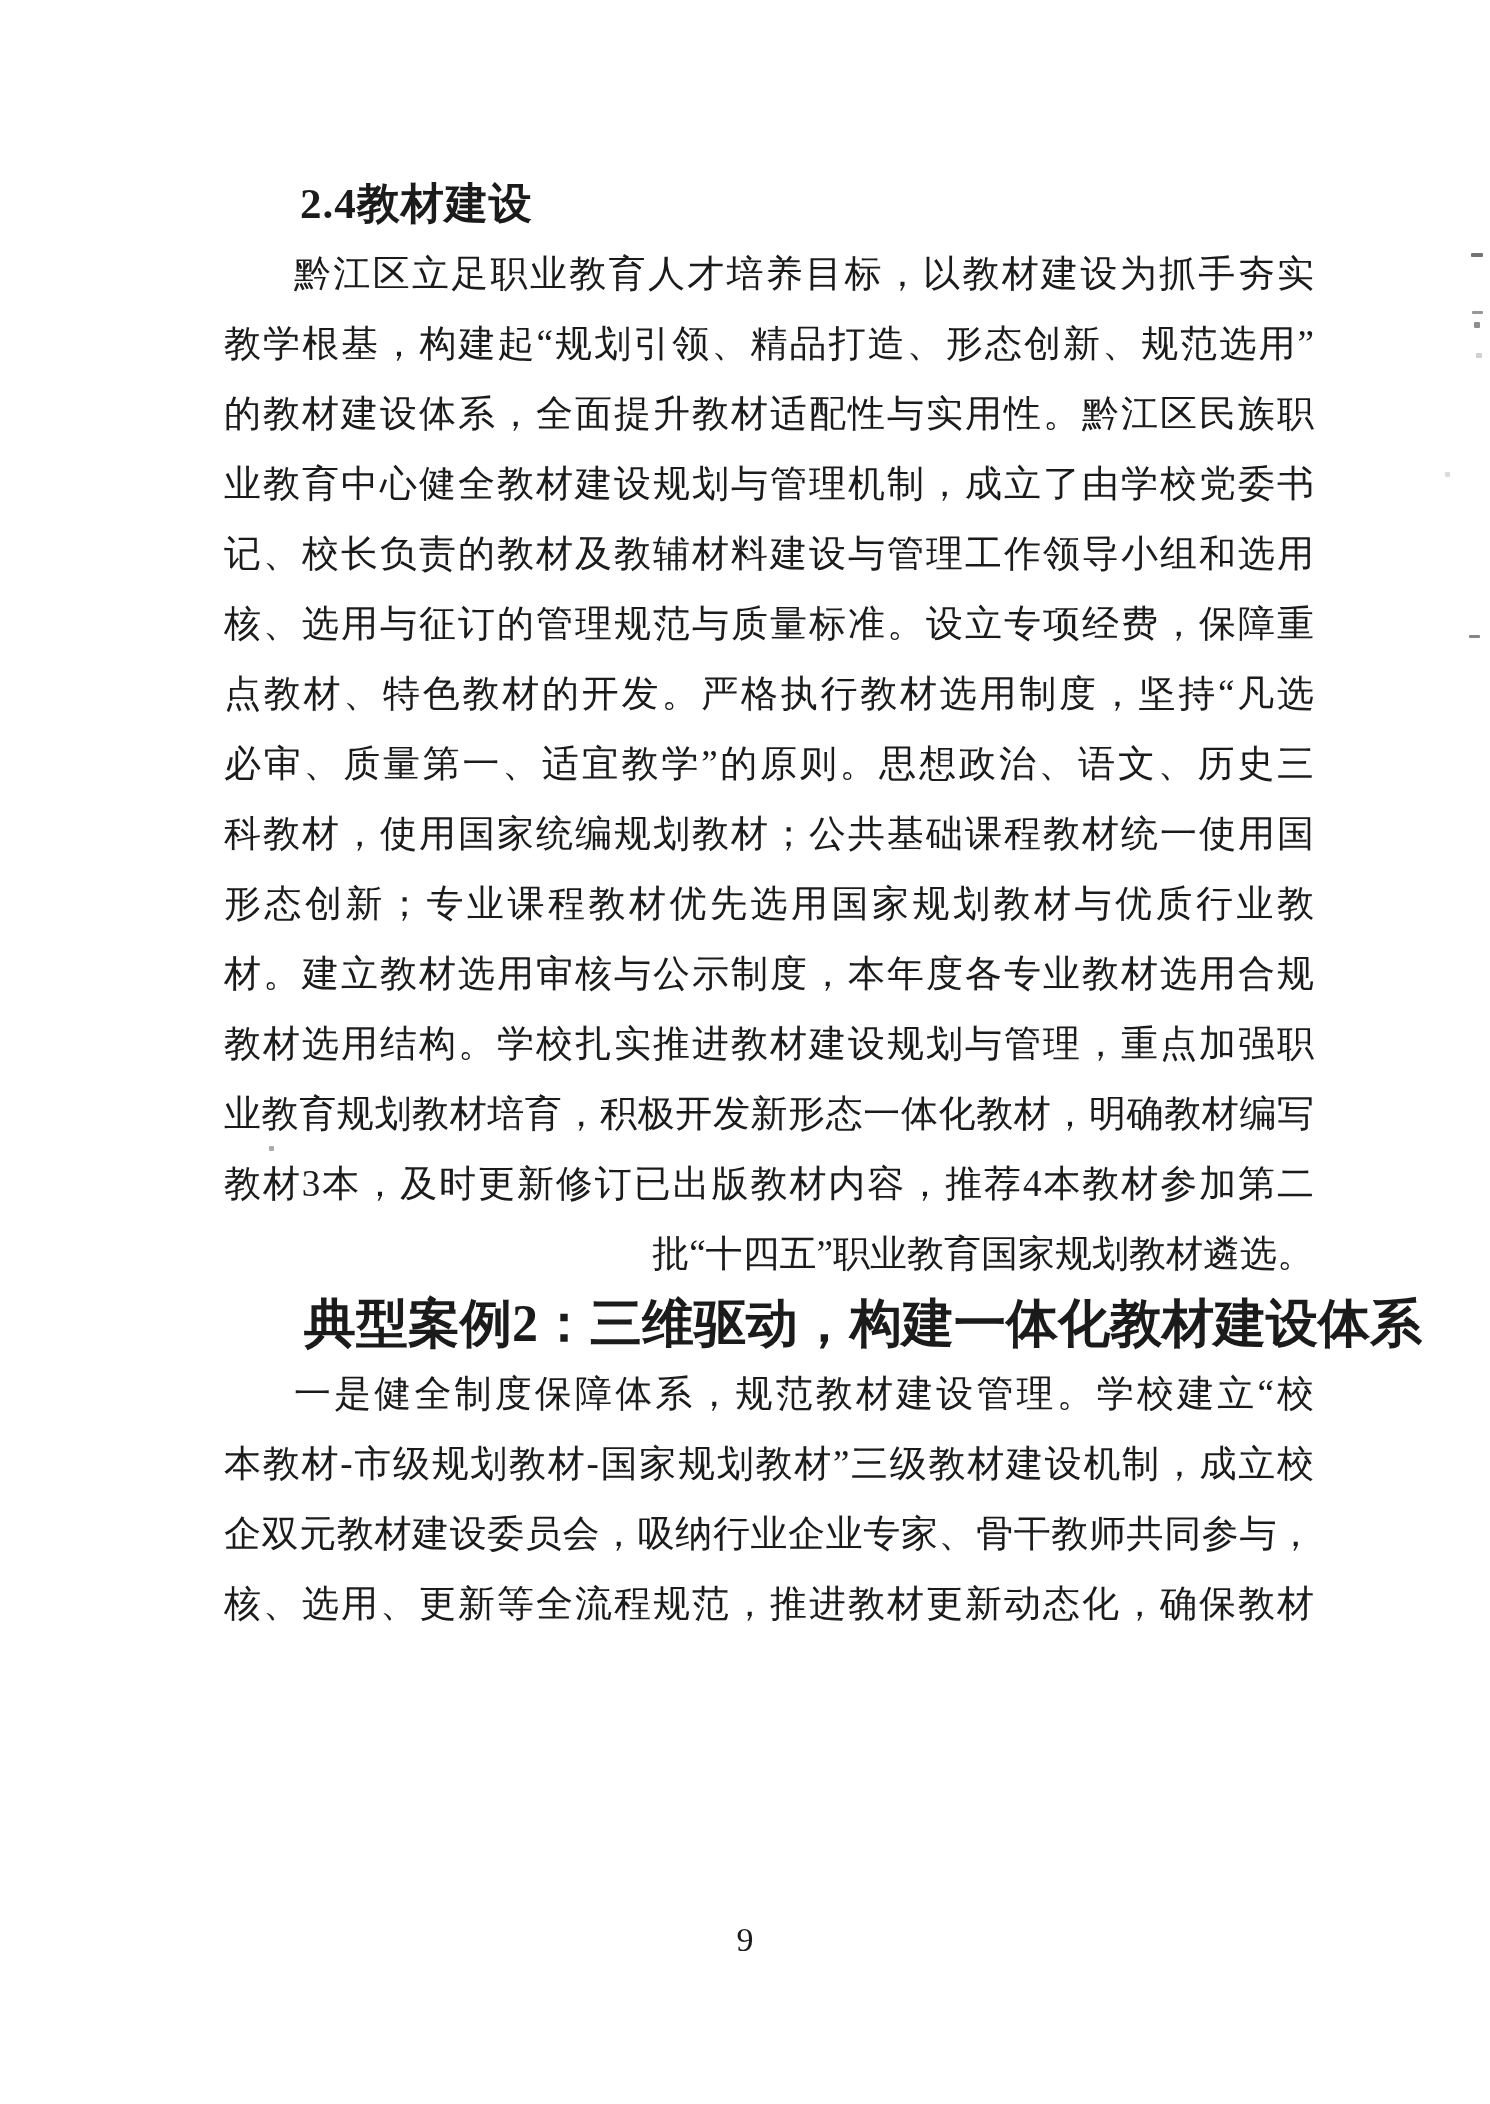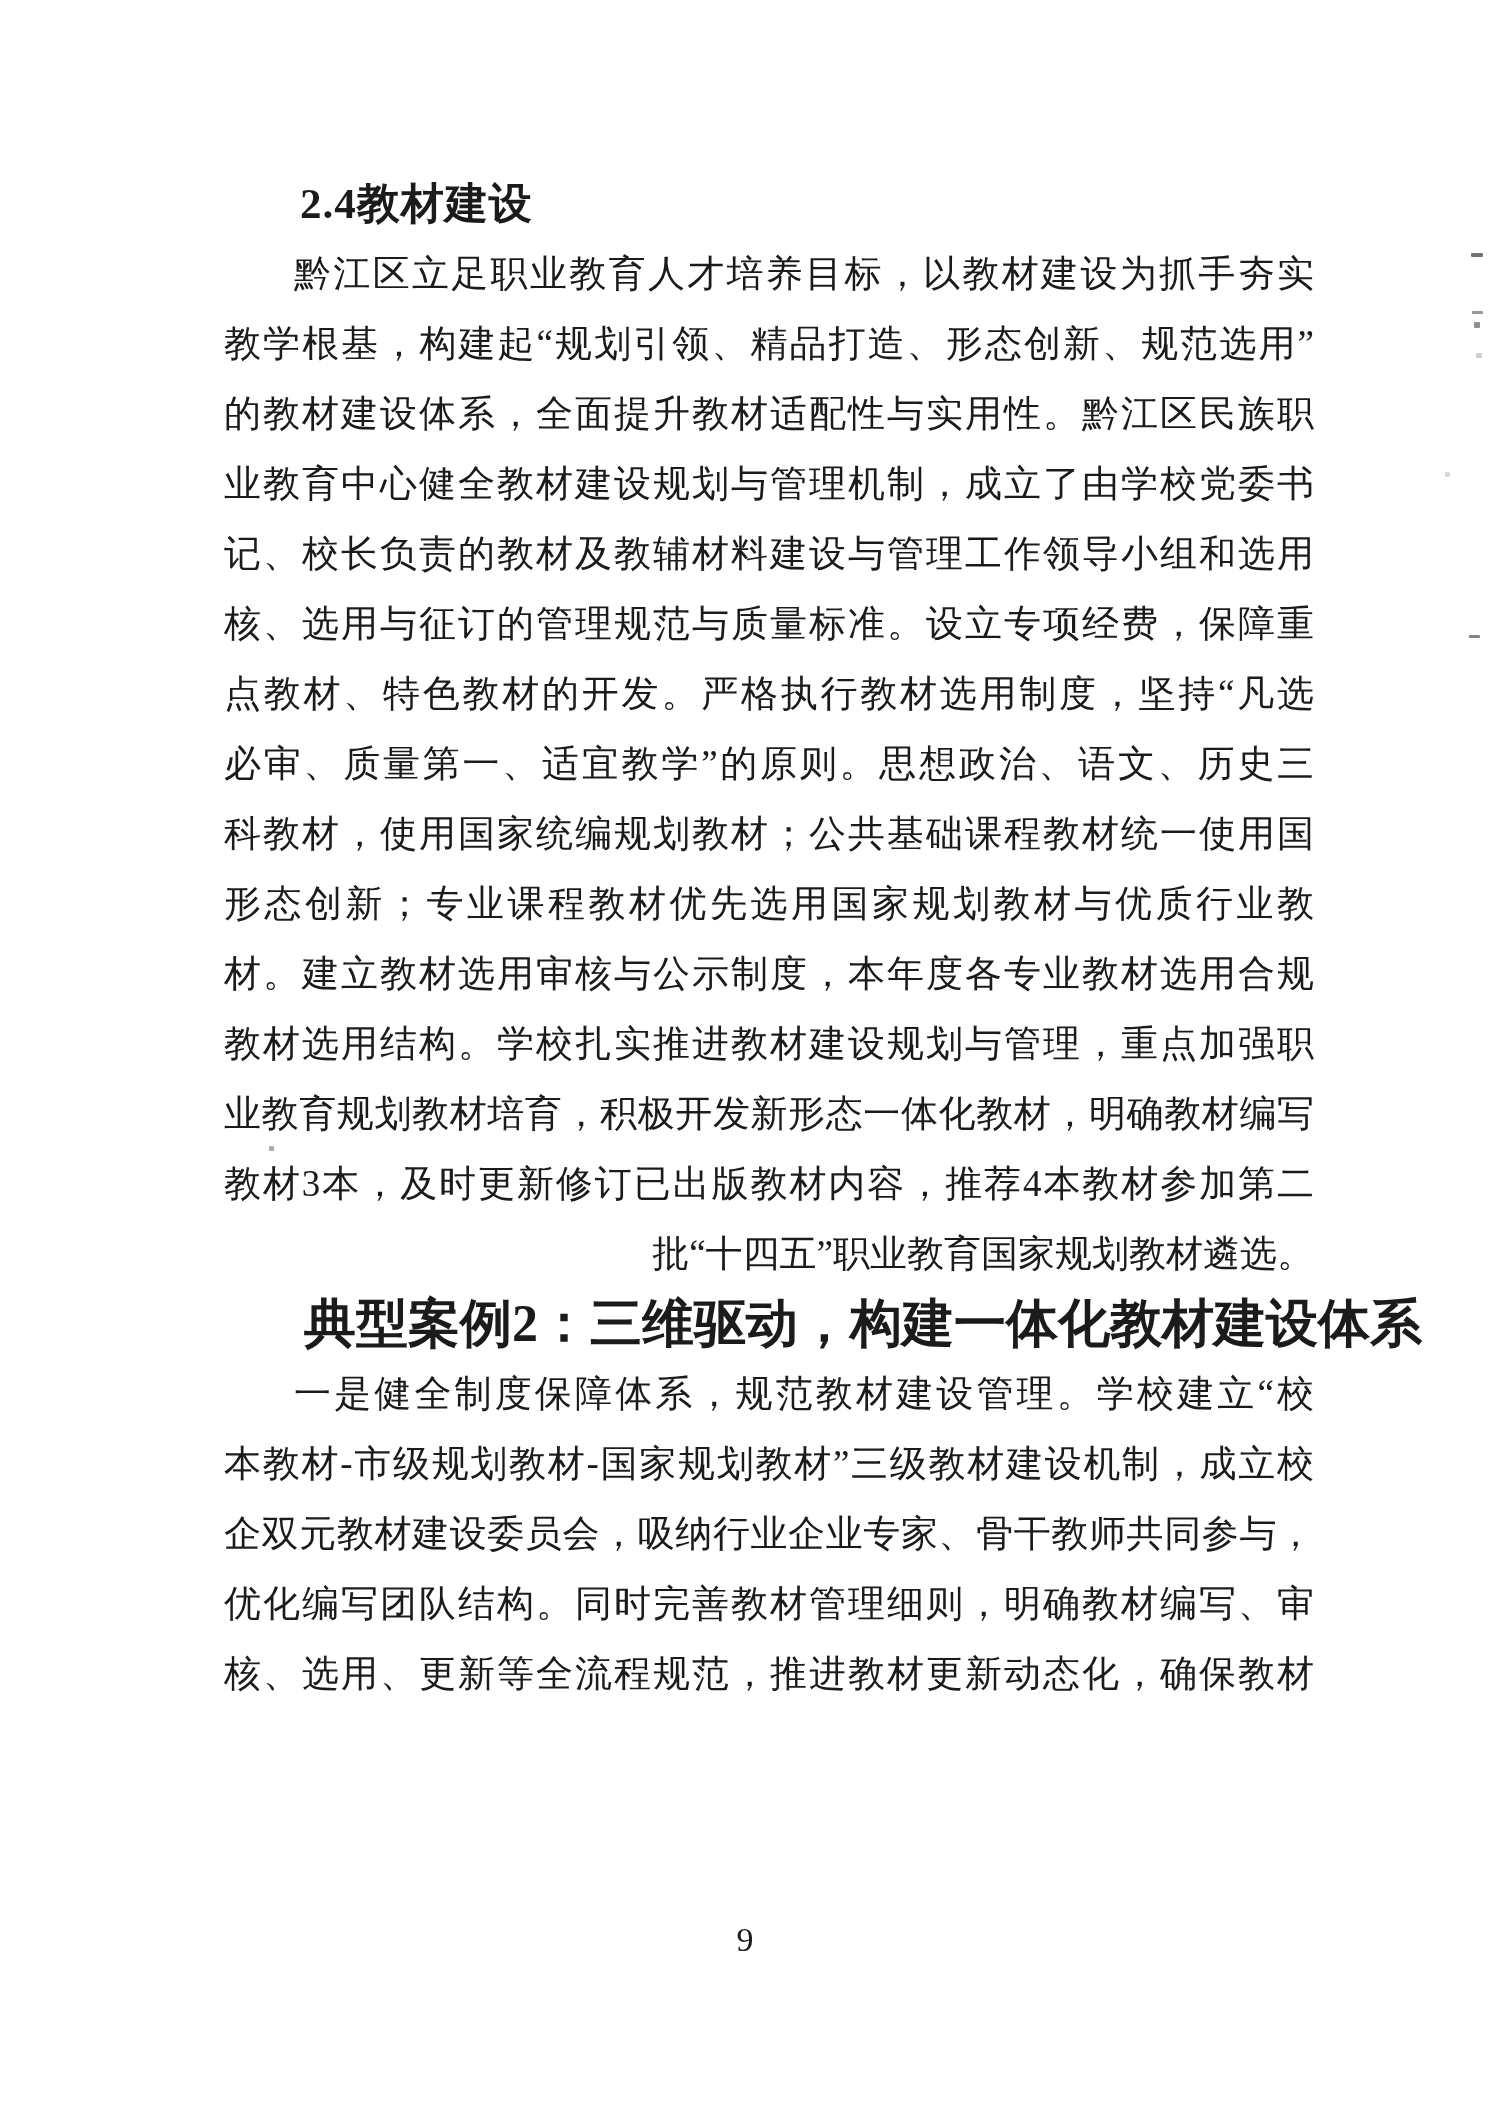--- a/index.html
+++ b/index.html
@@ -97,21 +97,20 @@
     <div class="line j">形态创新；专业课程教材优先选用国家规划教材与优质行业教</div>
     <div class="line j">材。建立教材选用审核与公示制度，本年度各专业教材选用合规</div>
     <div class="line j">教材选用结构。学校扎实推进教材建设规划与管理，重点加强职</div>
     <div class="line j">业教育规划教材培育，积极开发新形态一体化教材，明确教材编写</div>
     <div class="line j">教材3本，及时更新修订已出版教材内容，推荐4本教材参加第二</div>
     <div class="line end">批“十四五”职业教育国家规划教材遴选。</div>
     <div class="line heading">典型案例2：三维驱动，构建一体化教材建设体系</div>
     <div class="line j ind">一是健全制度保障体系，规范教材建设管理。学校建立“校</div>
     <div class="line j">本教材-市级规划教材-国家规划教材”三级教材建设机制，成立校</div>
     <div class="line j">企双元教材建设委员会，吸纳行业企业专家、骨干教师共同参与，</div>
-    <div class="line j">优化编写团队结构。同时完善教材管理细则，明确教材编写、审</div>
     <div class="line j">核、选用、更新等全流程规范，推进教材更新动态化，确保教材</div>
   </div>
 
   <div class="pagenum">9</div>
 
   <div class="speck s1"></div>
   <div class="speck s2"></div>
   <div class="speck s3"></div>
   <div class="speck s4"></div>
   <div class="speck s5"></div>

